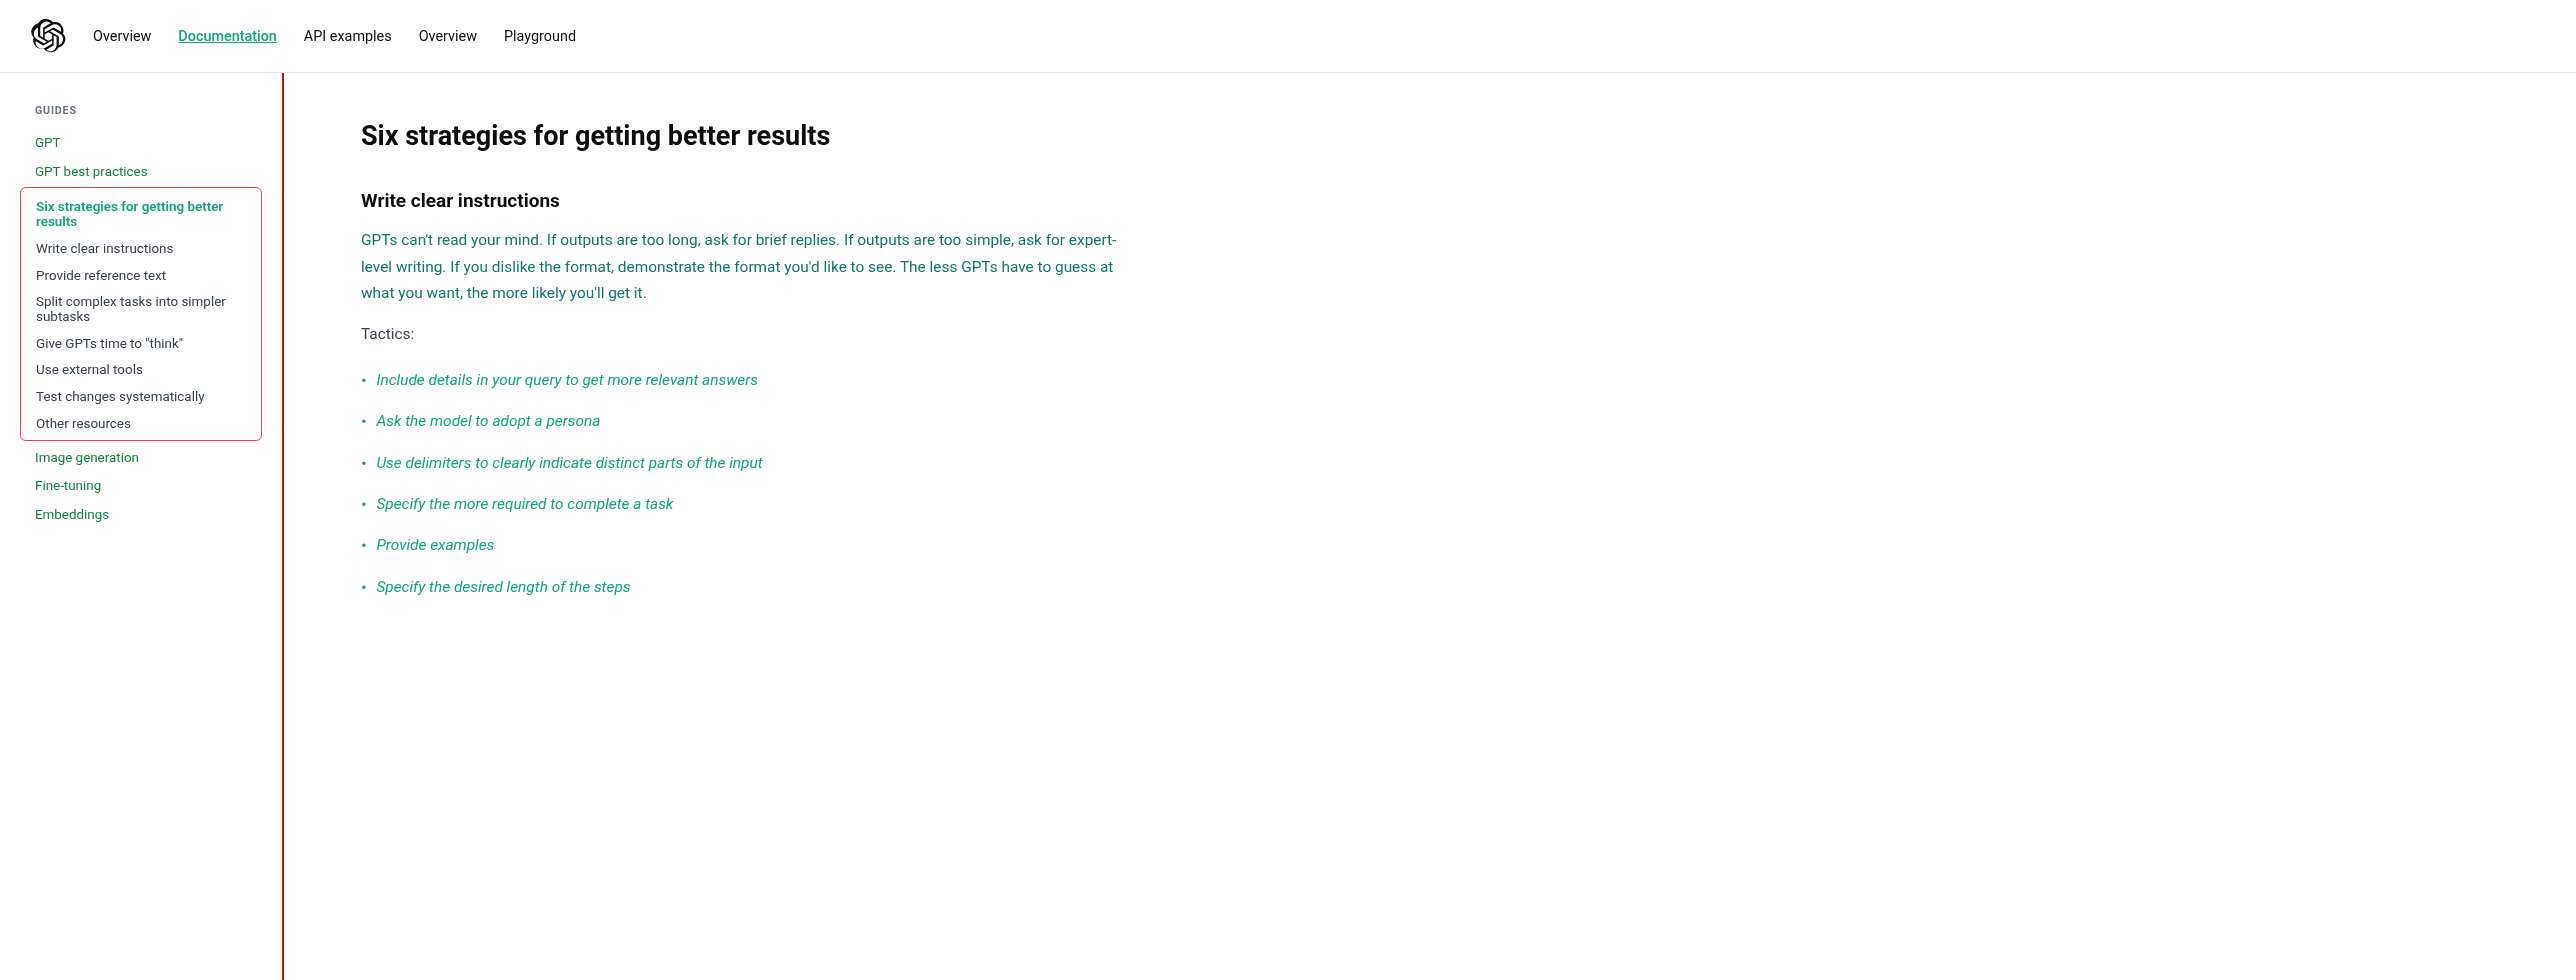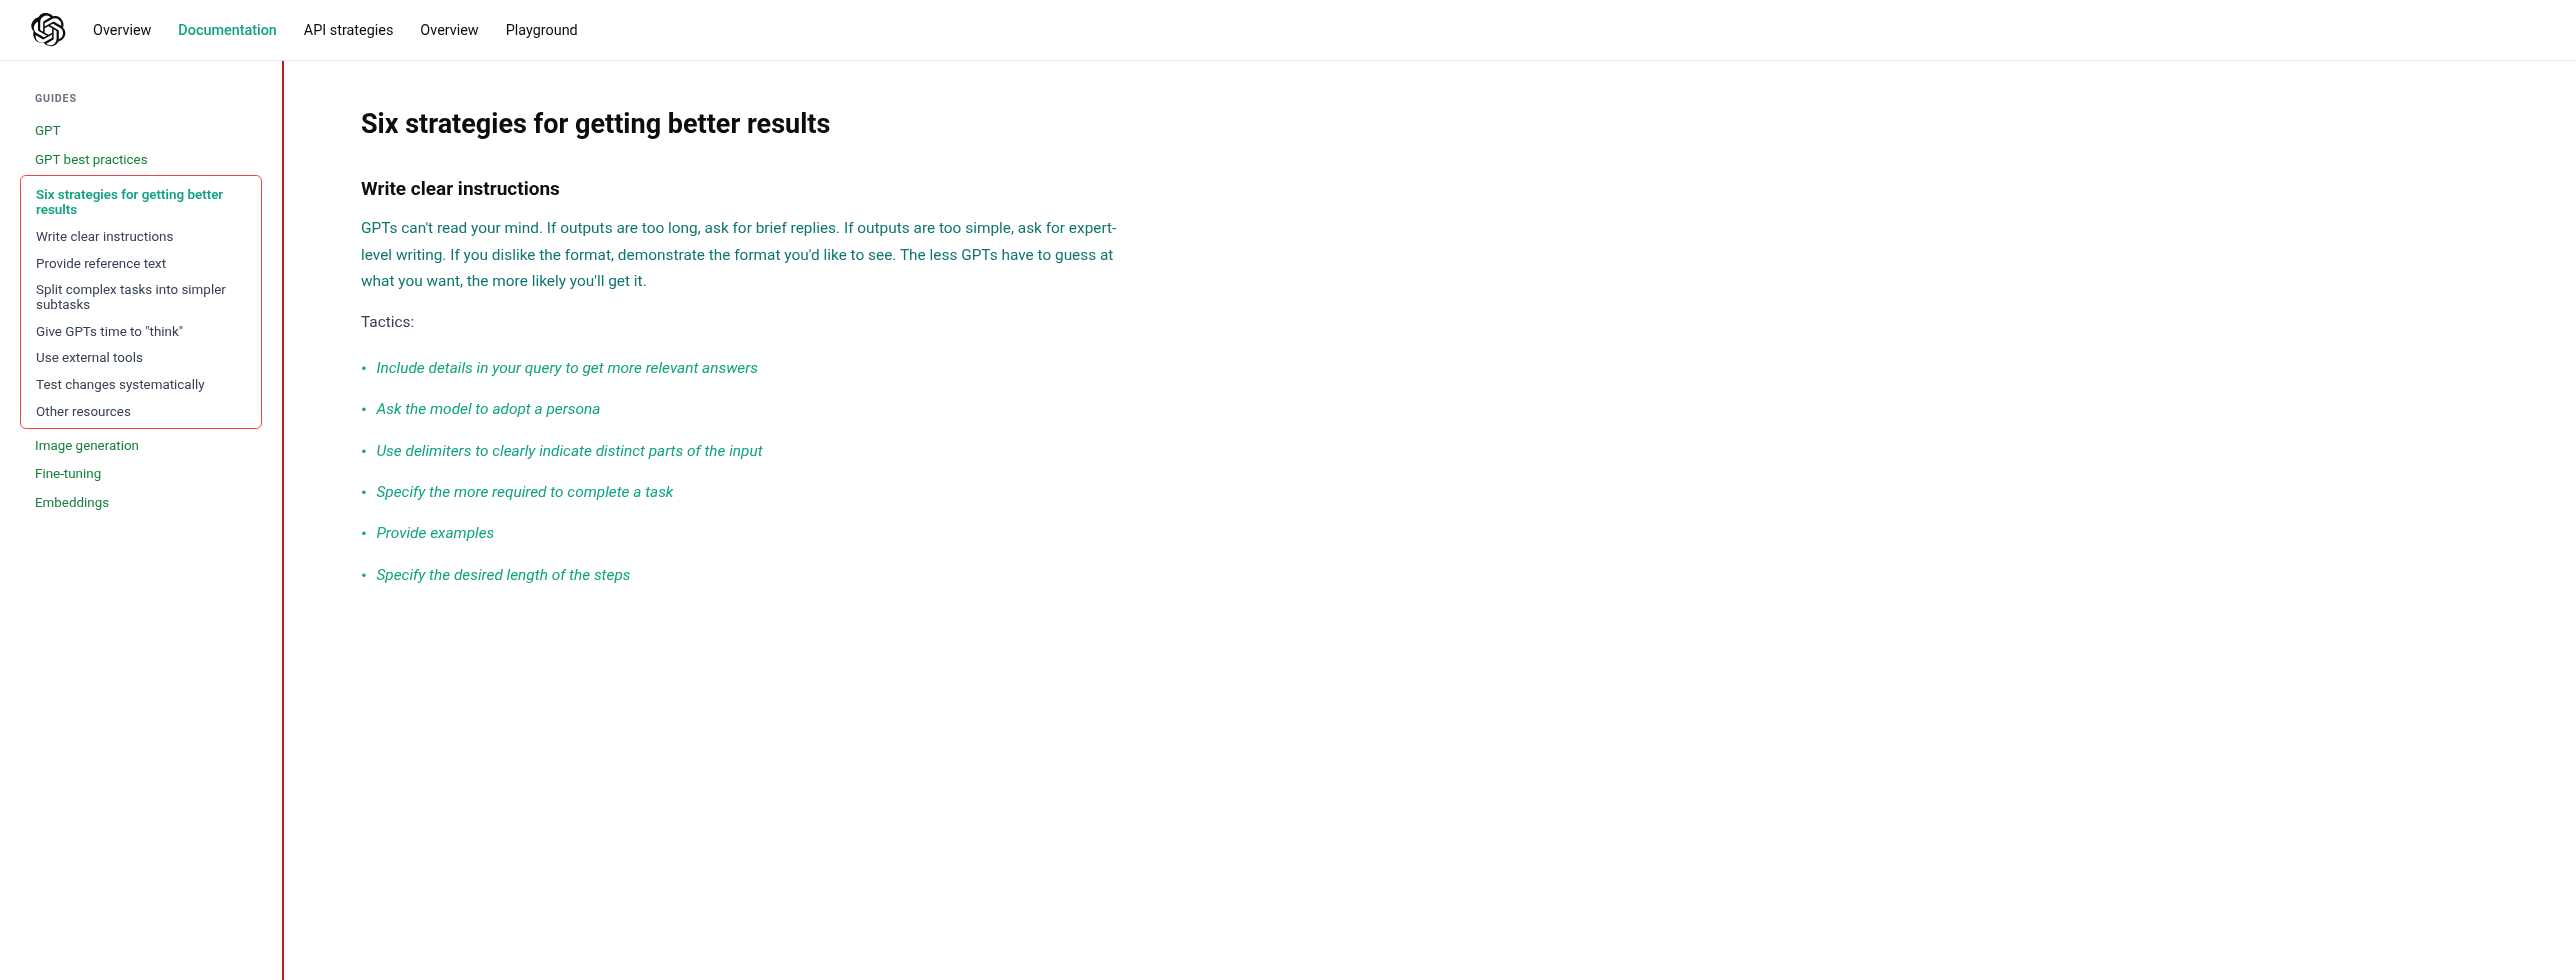--- a/index.html
+++ b/index.html
@@ -12,21 +12,21 @@
       font-size: 15.4px;
       color: #0d0d0d;
       background: #fff;
     }
 
     
     .topnav {
       display: flex;
       align-items: center;
       padding: 0 31px;
-      height: 61px;
+      height: 73px;
       border-bottom: 1px solid #e5e5e5;
       position: sticky;
       top: 0;
       background: #fff;
       z-index: 100;
     }
     .topnav-logo {
       width: 35px;
       height: 35px;
       margin-right: 27px;
@@ -38,20 +38,21 @@
       list-style: none;
     }
     .topnav-links li a {
       text-decoration: none;
       font-size: 14.4px;
       color: #0d0d0d;
     }
     .topnav-links li a.active {
       color: #10a37f;
       font-weight: 500;
+      text-decoration: underline;
     }
 
     
     .layout {
       display: flex;
       min-height: calc(100vh - 61px);
     }
 
     
     .sidebar {
@@ -170,21 +171,21 @@
     </svg>
   </div>
   <ul class="topnav-links">
     <li>
       <a>Overview</a>
     </li>
     <li>
       <a class="active">Documentation</a>
     </li>
     <li>
-      <a>API strategies</a>
+      <a>API examples</a>
     </li>
     <li>
       <a>Overview</a>
     </li>
     <li>
       <a>Playground</a>
     </li>
   </ul>
 </nav>
 

